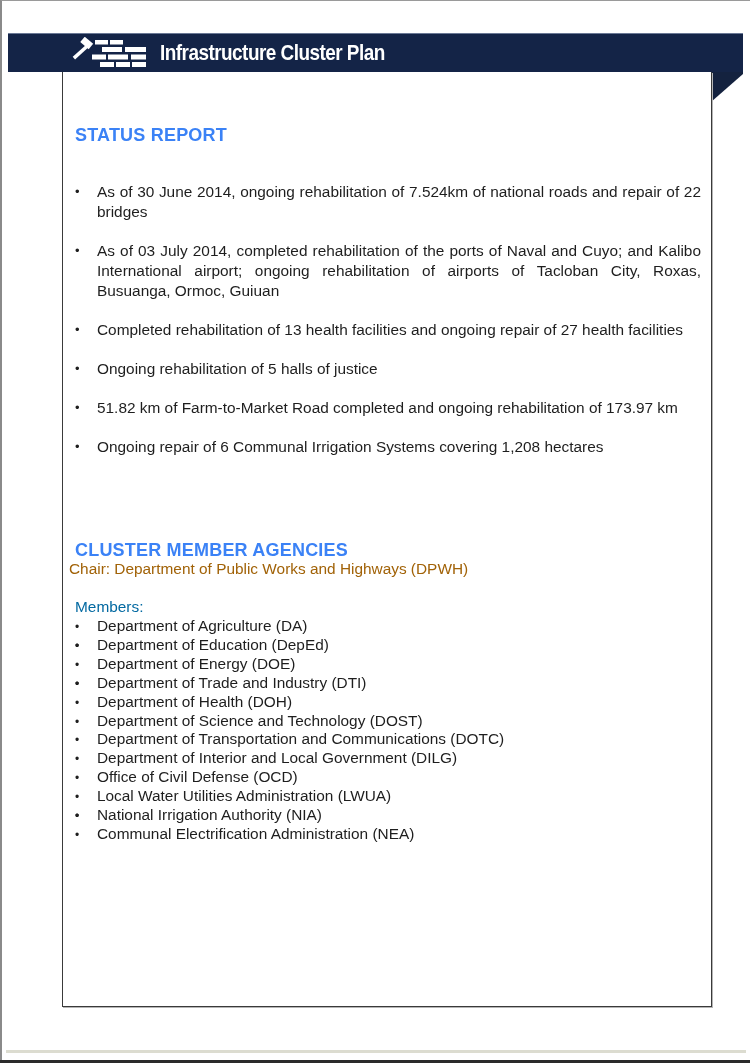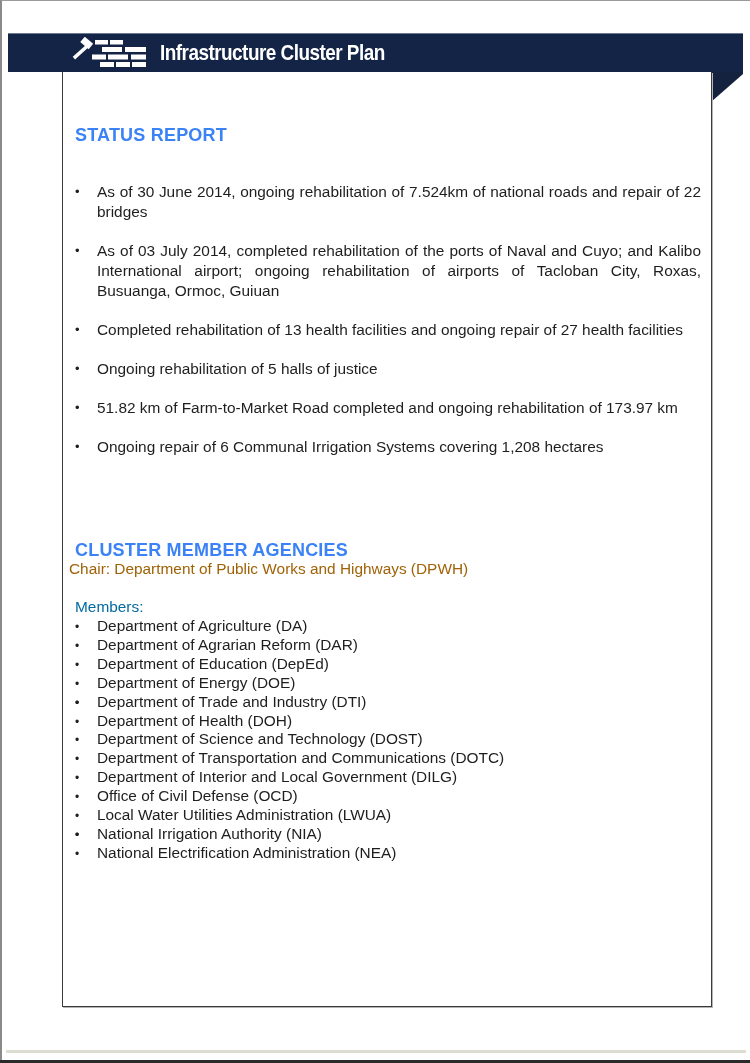--- a/index.html
+++ b/index.html
@@ -115,30 +115,30 @@
   <li class="status-item"><span class="bullet">•</span><span>Ongoing repair of 6 Communal Irrigation Systems covering 1,208 hectares</span></li>
 </ul>
 
 <div class="section-heading" style="top:540px">CLUSTER MEMBER AGENCIES</div>
 
 <div class="chair-line">Chair:  Department of Public Works and Highways (DPWH)</div>
 <div class="members-label">Members:</div>
 
 <ul class="member-list">
   <li class="member-item"><span class="bullet">•</span><span>Department of Agriculture (DA)</span></li>
-  <li class="member-item"><span class="bullet">•</span><span>Department of Agrarian Reform (DAR)</span></li>
+  <li class="member-item"><span class="bullet">•</span></li>
   <li class="member-item"><span class="bullet">•</span><span>Department of Education (DepEd)</span></li>
   <li class="member-item"><span class="bullet">•</span><span>Department of Energy (DOE)</span></li>
   <li class="member-item"><span class="bullet">•</span></li>
   <li class="member-item"><span class="bullet">•</span><span>Department of Trade and Industry (DTI)</span></li>
   <li class="member-item"><span class="bullet">•</span><span>Department of Health (DOH)</span></li>
   <li class="member-item"><span class="bullet">•</span><span>Department of Science and Technology (DOST)</span></li>
   <li class="member-item"><span class="bullet">•</span><span>Department of Transportation and Communications (DOTC)</span></li>
   <li class="member-item"><span class="bullet">•</span><span>Department of Interior and Local Government (DILG)</span></li>
   <li class="member-item"><span class="bullet">•</span><span>Office of Civil Defense (OCD)</span></li>
   <li class="member-item"><span class="bullet">•</span><span>Local Water Utilities Administration (LWUA)</span></li>
   <li class="member-item"><span class="bullet">•</span></li>
   <li class="member-item"><span class="bullet">•</span><span>National Irrigation Authority (NIA)</span></li>
-  <li class="member-item"><span class="bullet">•</span><span>National Electrification Administration (NEA)</span></li>
+  <li class="member-item"><span class="bullet">•</span><span>Communal Electrification Administration (NEA)</span></li>
 </ul>
 
 <div class="bottom-rule"></div>
 <div class="bottom-edge"></div>
 
 </body></html>

